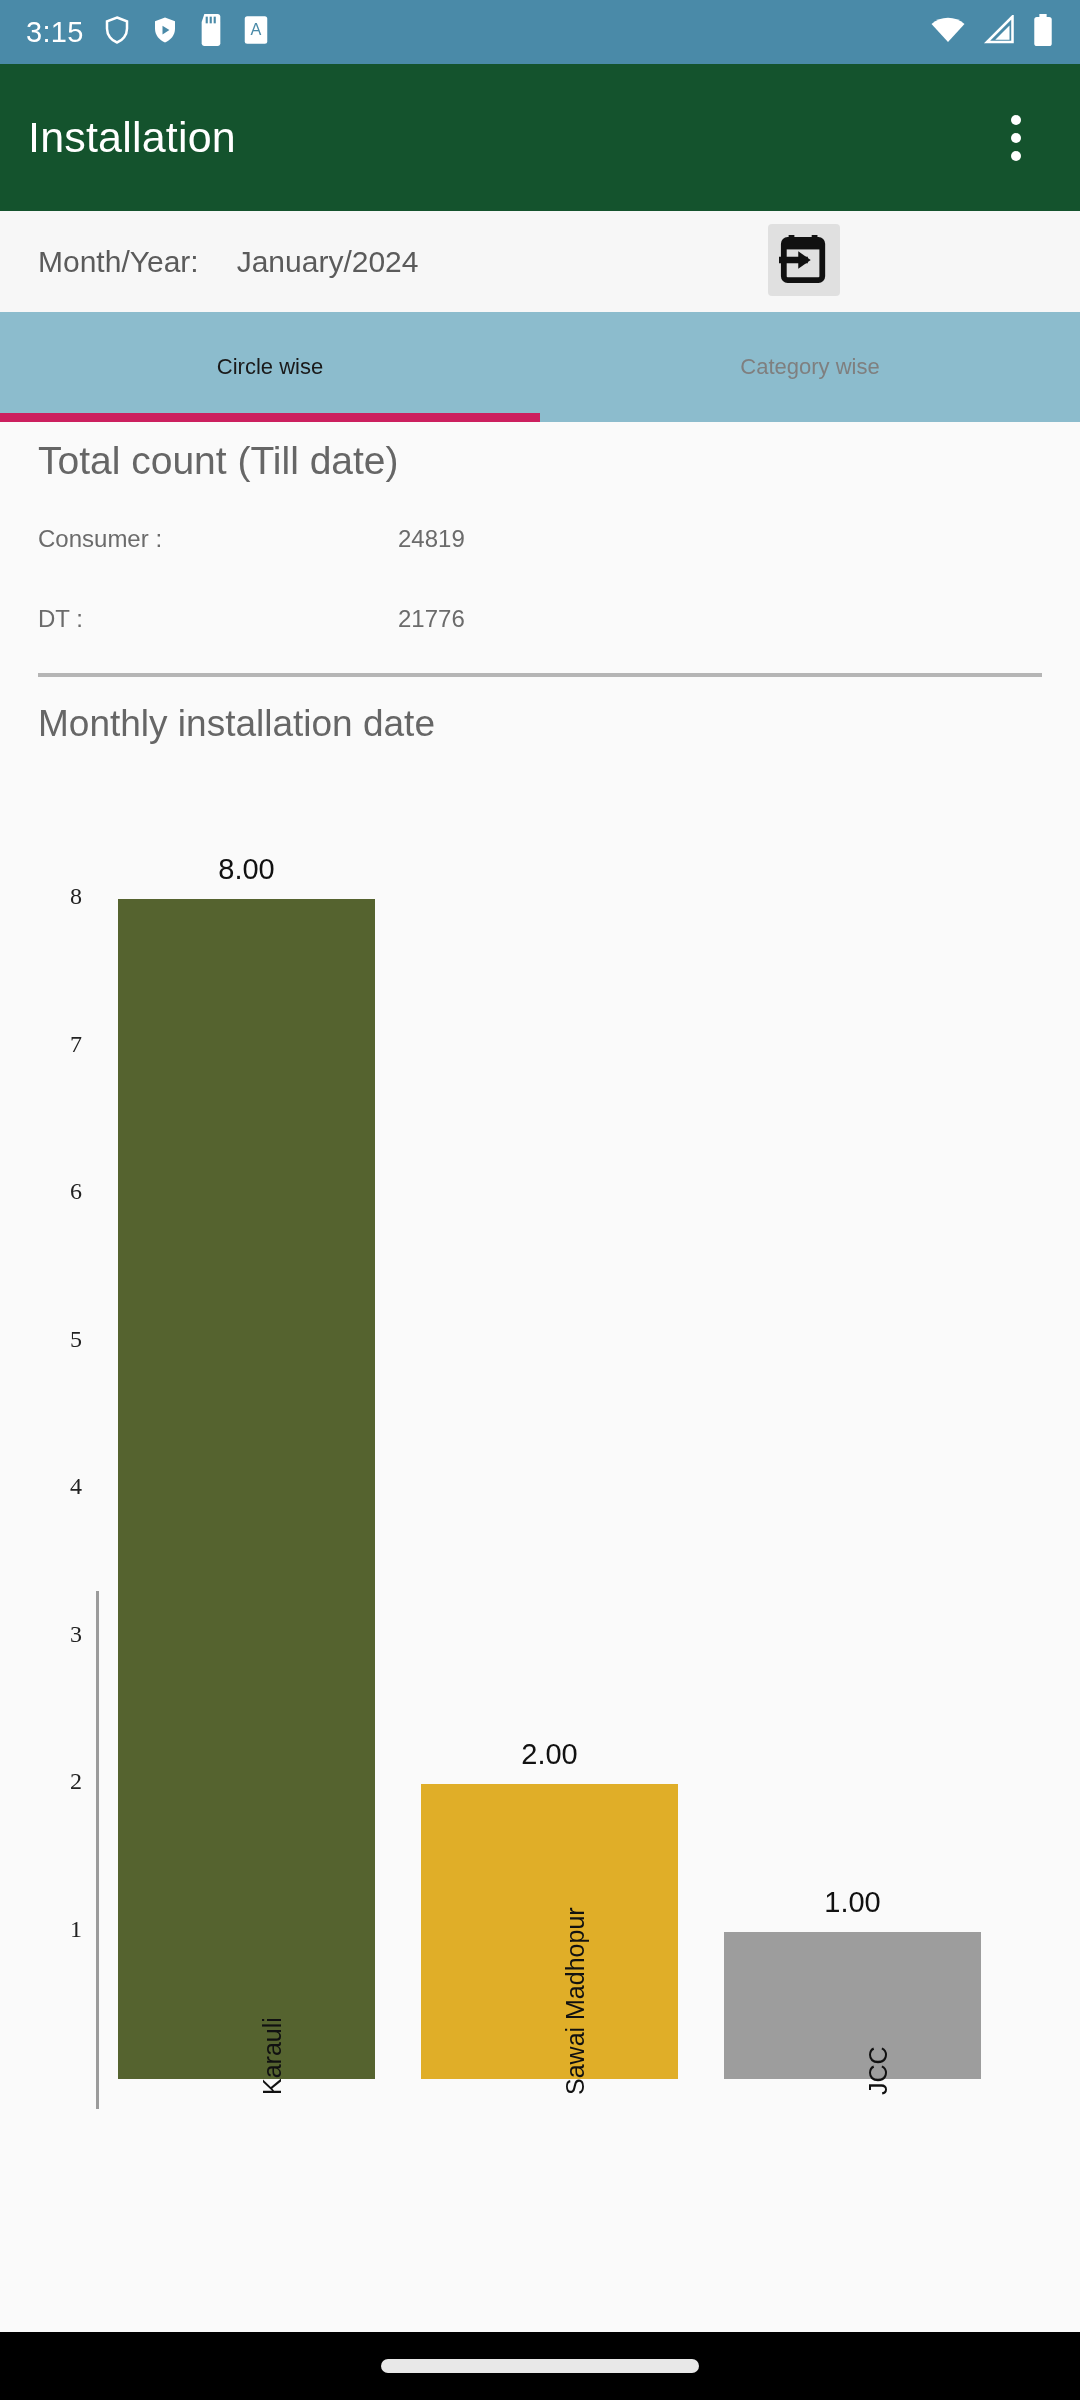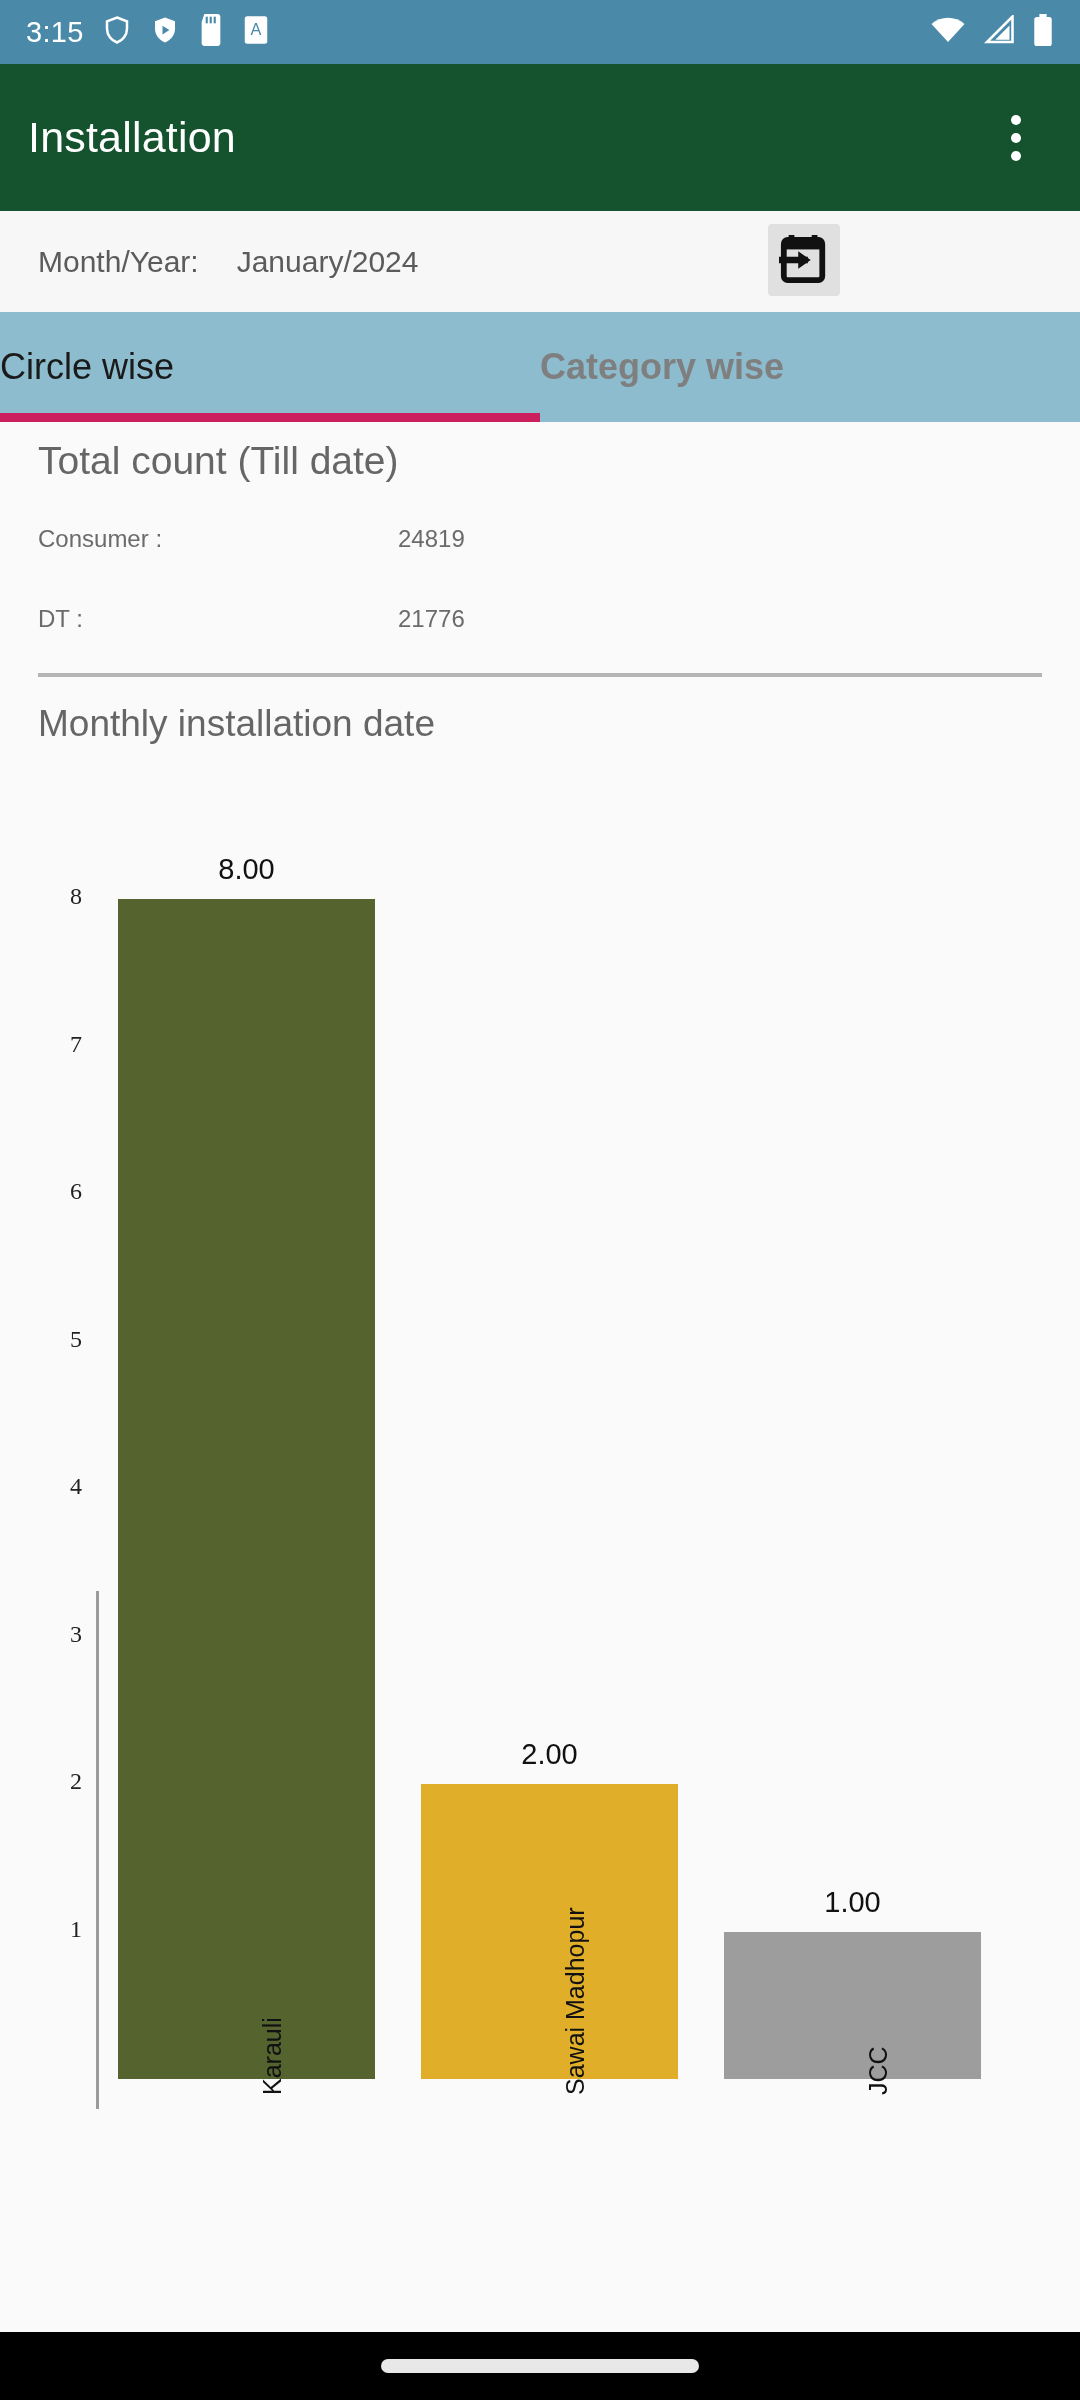--- a/index.html
+++ b/index.html
@@ -72,26 +72,26 @@
 
   
   #tab-bar {
     height:110px;
     background:#8cbccd;
     display:flex;
     position:relative;
   }
   .tab {
     flex:1 1 50%;
-    display:flex; align-items:center; justify-content:flex-start;
-    font-size:36px;
+    display:flex; align-items:center; justify-content:center;
+    font-size:22px;
     cursor:pointer;
   }
   .tab.active { color:#1a1a1a; }
-  .tab.inactive { color:#7f7f7f;font-weight:bold; }
+  .tab.inactive { color:#7f7f7f; }
   #tab-indicator {
     position:absolute;
     left:0; bottom:0;
     width:540px; height:9px;
     background:#cc1f5e;
   }
 
   
   #content { background:#fafafa; }
 

